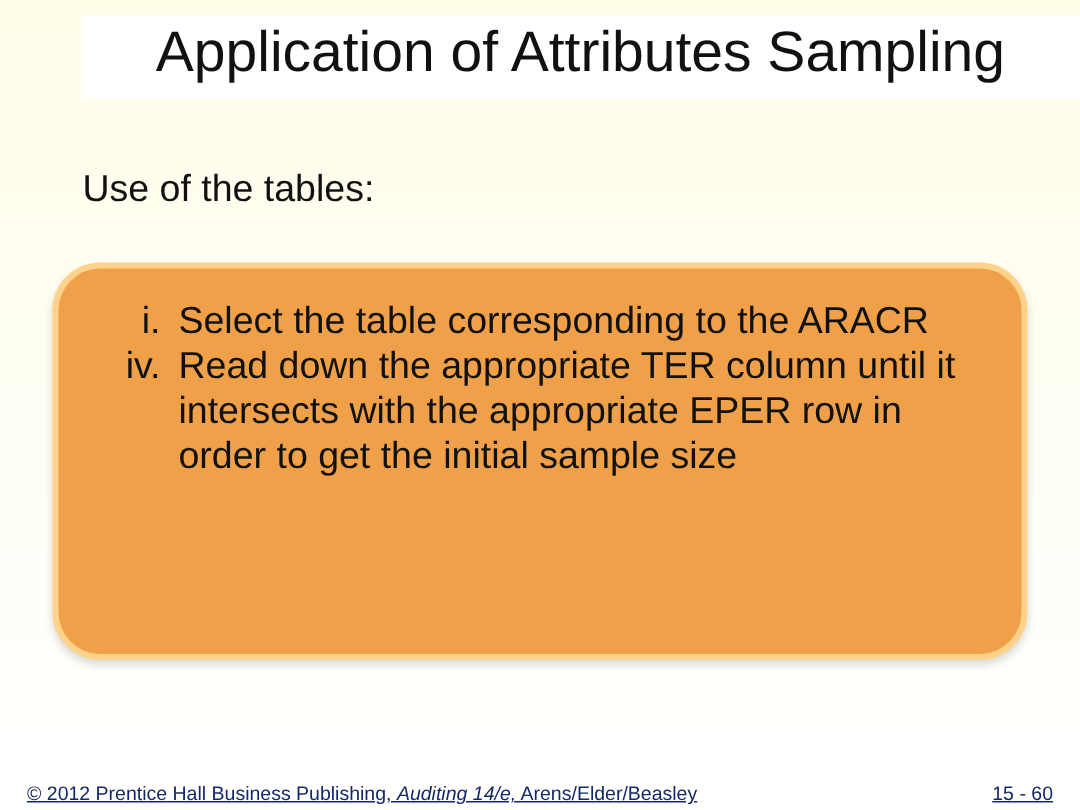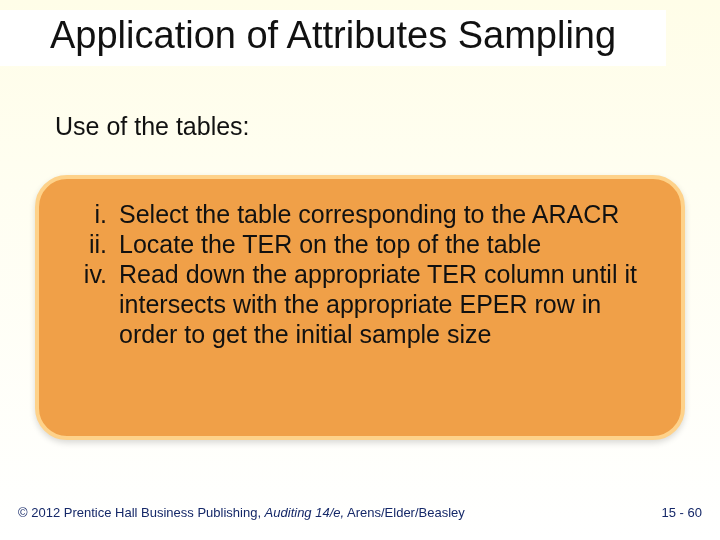--- a/index.html
+++ b/index.html
@@ -7,21 +7,21 @@
   body {
     font-family: Tahoma, Verdana, Geneva, sans-serif;
     background: linear-gradient(to bottom, #fffde8 0%, #fffef0 30%, #ffffff 100%);
     position: relative;
   }
   .title-wrap {
     position: absolute;
     top: 10px;
     left: 0;
     width: 100%;
-    text-align: left;
+    text-align: right;
   }
   .title-bg {
     display: inline-block;
     background: #ffffff;
     padding: 4px 50px 8px 50px;
   }
   .title {
     font-size: 38px;
     line-height: 1.15;
     color: #111;
@@ -63,27 +63,28 @@
     vertical-align: top;
   }
   .list-txt {
     display: table-cell;
     vertical-align: top;
     padding-right: 8px;
     margin-left: 24px;
   }
   .footer {
     position: absolute;
-    bottom: 20px;
+    bottom: 4px;
     left: 18px;
     right: 18px;
     display: flex;
     justify-content: space-between;
     font-size: 13px;
     color: #152868;
+    text-decoration: underline;
   }
   .footer .ital { font-style: italic; }
 </style>
 </head>
 <body>
 
 <div class="title-wrap">
   <div class="title-bg">
     <div class="title">Application of Attributes Sampling</div>
   </div>
@@ -91,24 +92,20 @@
 
 <div class="subtitle">Use of the tables:</div>
 
 <div class="panel">
   <div class="list">
     <div class="list-row">
       <div class="list-num">i.</div>
       <div class="list-txt">Select the table corresponding to the ARACR</div>
     </div>
     <div class="list-row">
-      <div class="list-num">ii.</div>
-      <div class="list-txt">Locate the TER on the top of the table</div>
-    </div>
-    <div class="list-row">
       <div class="list-num">iv.</div>
       <div class="list-txt">Read down the appropriate TER column until it intersects with the appropriate EPER row in order to get the initial sample size</div>
     </div>
   </div>
 </div>
 
 <div class="footer">
   <div>
     <span>© 2012 Prentice Hall Business Publishing, </span><span class="ital">Auditing 14/e,</span><span> Arens/Elder/Beasley</span>
   </div>

